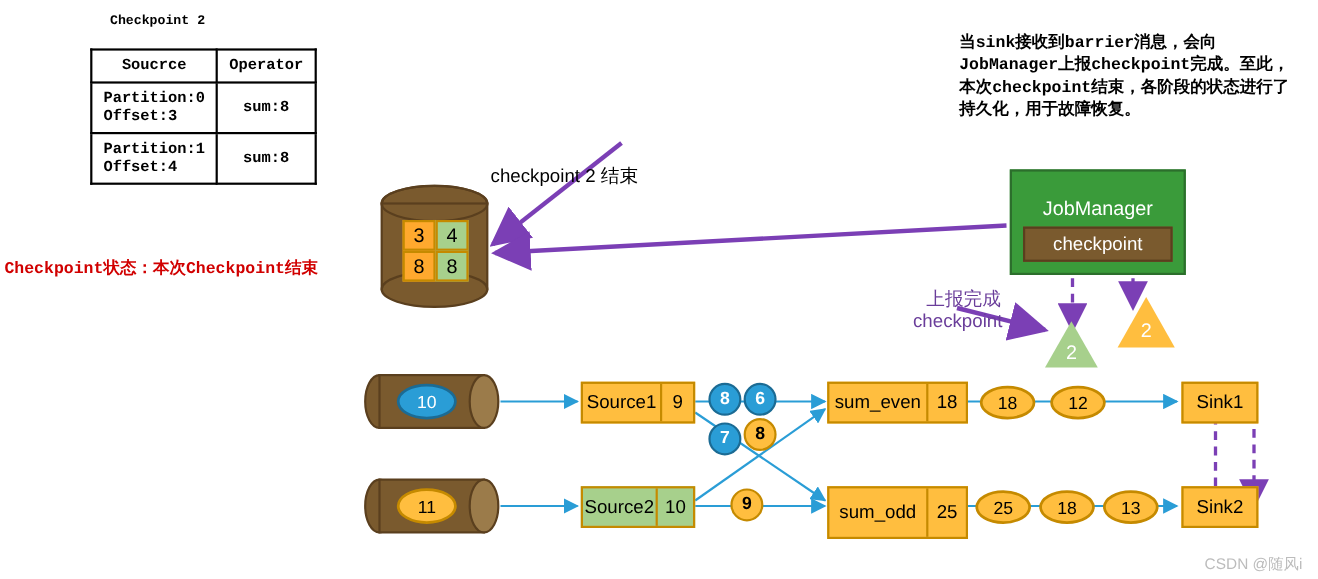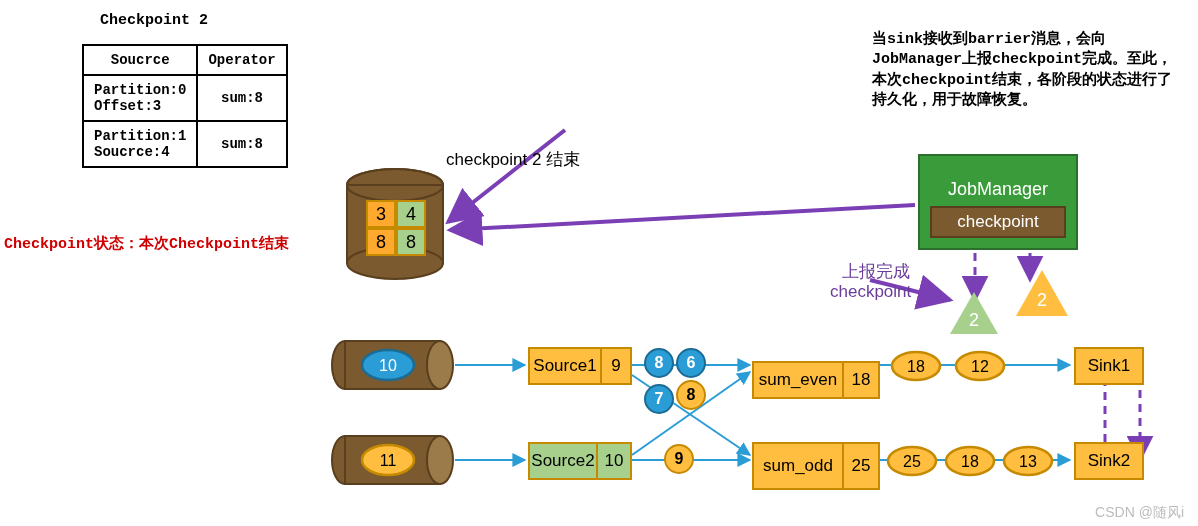--- a/index.html
+++ b/index.html
@@ -8,21 +8,21 @@
     width: 1198px;
     height: 526px;
     position: relative;
     font-family: "Microsoft YaHei", Arial, sans-serif;
     background: #fff;
     overflow: hidden;
   }
   svg.bg { position: absolute; top: 0; left: 0; }
 
   
-  .ckpt-title { position:absolute; font-family: "Courier New", monospace; font-weight:bold; font-size:15px; }
+  .ckpt-title { position:absolute; font-family: "Courier New", monospace; font-weight:bold; font-size:12px; }
   .tbl { position:absolute; border-collapse: collapse; font-family:"Courier New",monospace; font-size:14px; background:#fff;}
   .tbl th, .tbl td { border:2px solid #000; padding:6px 10px; }
   .tbl th { font-weight:bold; text-align:center; }
   .tbl td.op { text-align:center; font-weight:bold;}
   .tbl td.src { font-weight:bold; }
   .status { position:absolute; color:#d10000; font-family:"SimSun","Courier New",monospace; font-weight:bold; font-size:15px;}
 
   
   .cellgrid { position:absolute; }
   .sc { width:30px; height:28px; border:2px solid #c58a00; display:inline-flex; align-items:center; justify-content:center; font-size:18px; color:#000;}
@@ -120,21 +120,21 @@
   <tbody>
       <tr>
     <th>Soucrce</th>
     <th>Operator</th>
   </tr>
   <tr>
     <td class="src"><span>Partition:0</span><br><span>Offset:3</span></td>
     <td class="op">sum:8</td>
   </tr>
   <tr>
-    <td class="src"><span>Partition:1</span><br><span>Soucrce:4</span></td>
+    <td class="src"><span>Partition:1</span><br><span>Offset:4</span></td>
     <td class="op">sum:8</td>
   </tr>
 </tbody>
   </table>
 <div class="status" style="left:4px; top:234px;">Checkpoint状态：本次Checkpoint结束</div>
 
 <div class="lbl" style="left:446px; top:148px;">checkpoint 2 结束</div>
 <div class="cellgrid" style="left:366px; top:200px;">
   <div><span class="sc o">3</span><span class="sc g">4</span></div>
   <div><span class="sc o">8</span><span class="sc g">8</span></div>
@@ -159,21 +159,21 @@
 
 <div class="nbox orange" style="left:528px; top:347px; width:104px; height:38px;">
   <div style="flex:1; text-align:center;">Source1</div>
   <div class="valbox" style="width:30px;">9</div>
 </div>
 <div class="nbox green" style="left:528px; top:442px; width:104px; height:38px;">
   <div style="flex:1; text-align:center;">Source2</div>
   <div class="valbox" style="width:34px;">10</div>
 </div>
 
-<div class="nbox orange" style="left:752px; top:361px; width:128px; height:38px;">
+<div class="nbox orange" style="left:752px; top:347px; width:128px; height:38px;">
   <div style="flex:1; text-align:center;">sum_even</div>
   <div class="valbox" style="width:36px;">18</div>
 </div>
 <div class="nbox orange" style="left:752px; top:442px; width:128px; height:48px;">
   <div style="flex:1; text-align:center;">sum_odd</div>
   <div class="valbox" style="width:36px;">25</div>
 </div>
 
 <div class="nbox orange" style="left:1074px; top:347px; width:70px; height:38px;">Sink1</div>
 <div class="nbox orange" style="left:1074px; top:442px; width:70px; height:38px;">Sink2</div>

